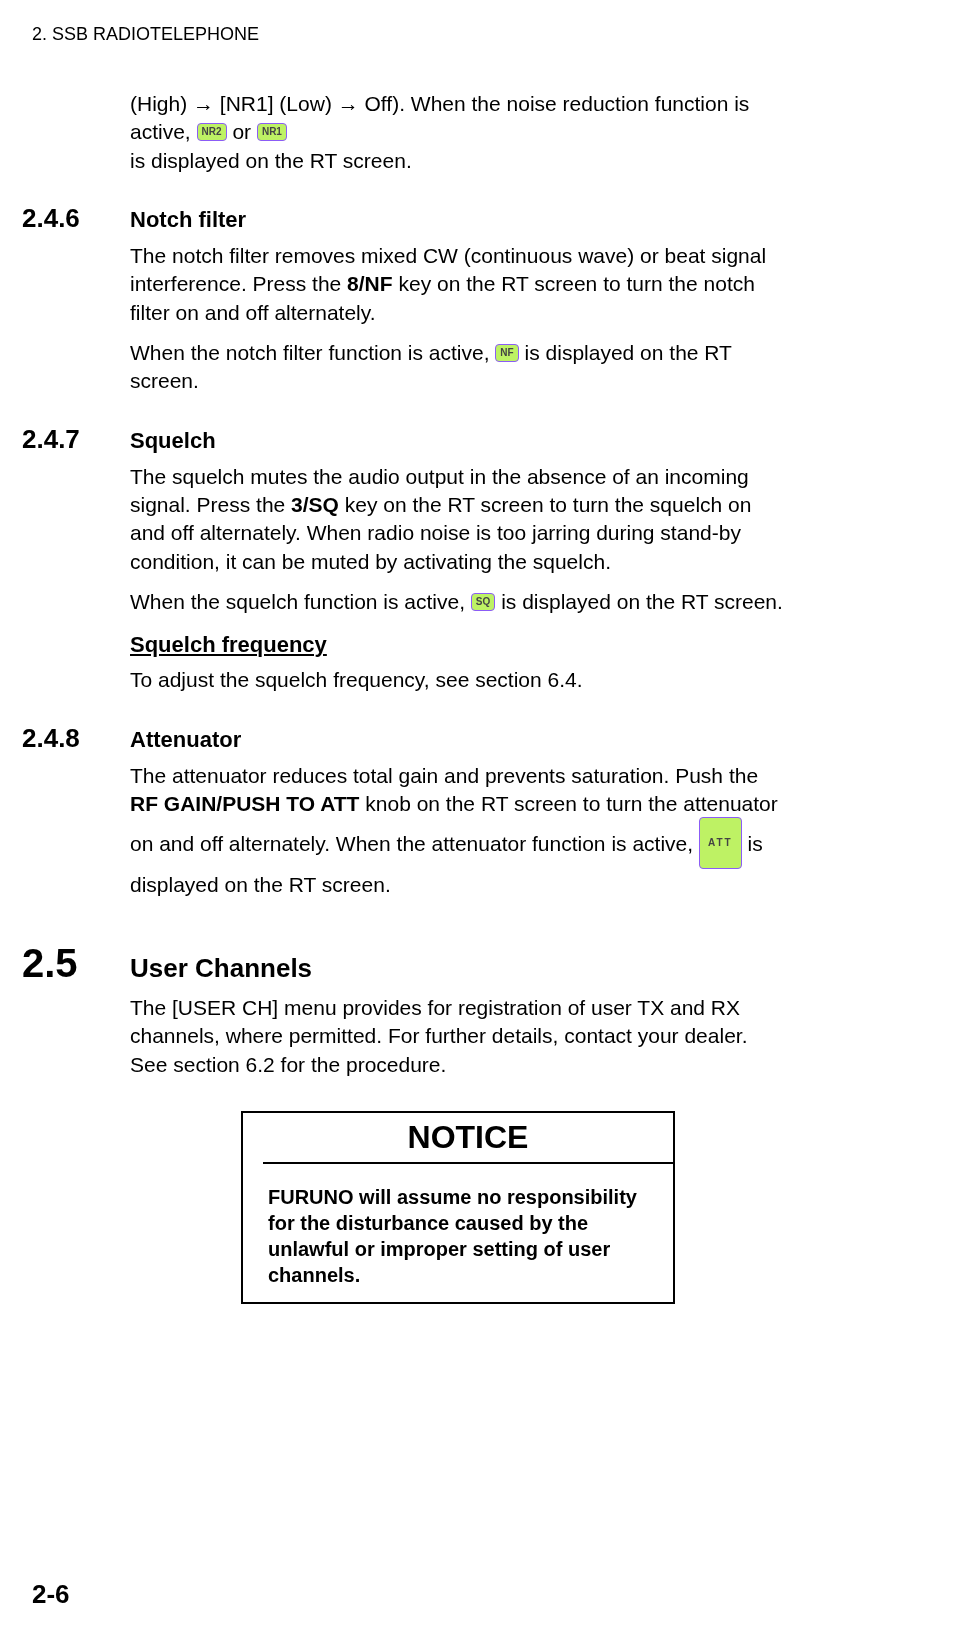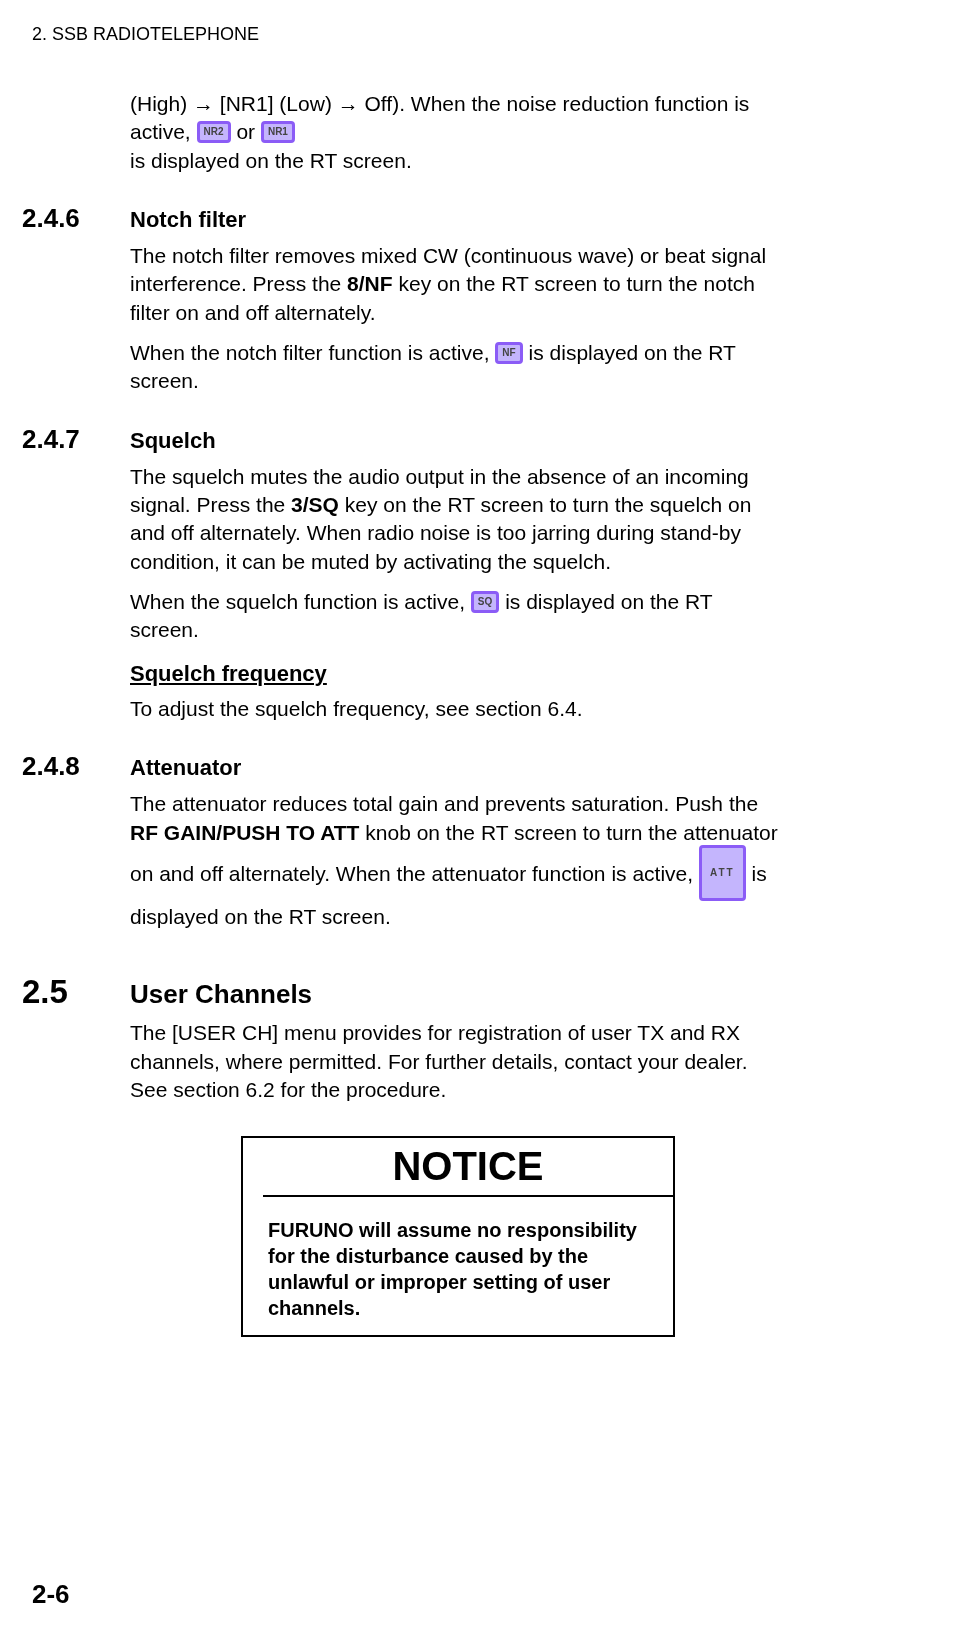--- a/index.html
+++ b/index.html
@@ -51,57 +51,57 @@
     font-weight: bold;
   }
   .big-row {
     display: flex;
     align-items: baseline;
     margin: 42px 0 8px 0;
   }
   .big-num {
     width: 108px;
     margin-left: -108px;
-    font-size: 33px;
+    font-size: 40px;
     font-weight: bold;
   }
   .big-title {
     font-size: 26px;
     font-weight: bold;
   }
   .sub-u {
     font-size: 22px;
     font-weight: bold;
     text-decoration: underline;
     margin: 16px 0 8px 0;
     display: block;
   }
   .icon {
     display: inline-block;
     vertical-align: middle;
-    border: 3px solid #8b5cf6;
+    border: 1px solid #8b5cf6;
     border-radius: 4px;
-    background: #c4b5fd;
+    background: #bef264;
     font-size: 10px;
     font-weight: bold;
     color: #444;
     padding: 1px 4px;
     line-height: 14px;
     position: relative;
     top: -2px;
   }
   .icon.wide { padding: 18px 8px; letter-spacing: 2px; }
   .notice {
     width: 430px;
     margin: 32px auto 0 auto;
     border: 2px solid #000;
   }
   .notice-head {
     text-align: center;
-    font-size: 40px;
+    font-size: 32px;
     font-weight: bold;
     padding: 6px 0;
     border-bottom: 2px solid #000;
     margin-left: 20px;
   }
   .notice-body {
     font-size: 20px;
     font-weight: bold;
     line-height: 1.3;
     padding: 20px 14px 14px 14px;

